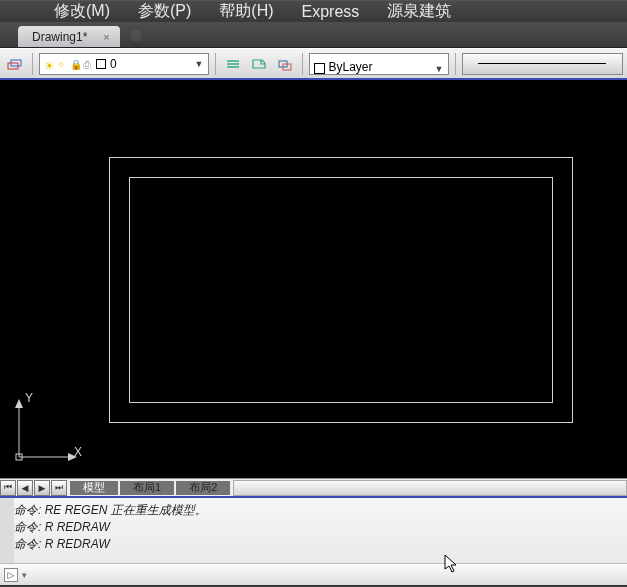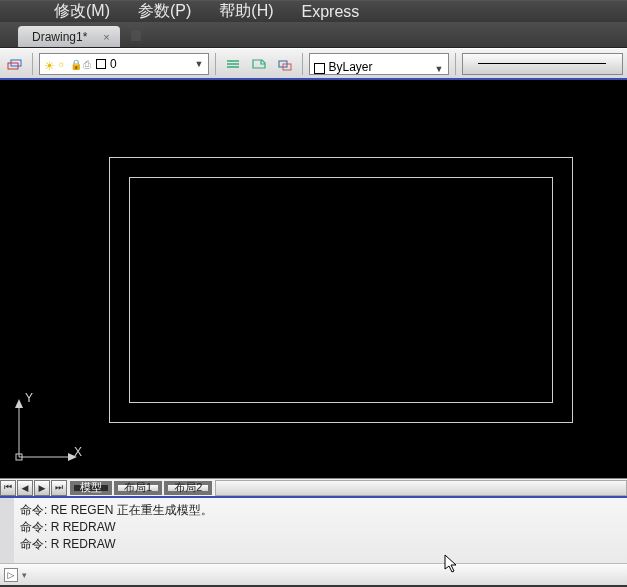--- a/index.html
+++ b/index.html
@@ -35,48 +35,49 @@
   .rect-outer { left: 108px; top: 76px; width: 464px; height: 266px; }
   .rect-inner { left: 128px; top: 96px; width: 424px; height: 226px; }
   
   .ucs { position: absolute; left: 10px; bottom: 12px; width: 70px; height: 70px; color: #cfcfcf; }
   .ucs svg { width: 100%; height: 100%; }
   .ucs-label { position: absolute; color: #cfcfcf; font-size: 12px; }
 
   
   .hscroll { height: 18px; background: #f0f0f0; border-top: 1px solid #888; display: flex; align-items: center; }
   .hscroll .arrow-btn { width: 16px; height: 16px; background: linear-gradient(to bottom, #fefefe, #c8c8c8); border: 1px solid #777; display: flex; align-items: center; justify-content: center; font-size: 9px; color: #333; margin-right: 1px; }
-  .model-tab, .layout-tab { height: 14px; padding: 0 6px; font-size: 11px; display: flex; align-items: center; border: 4px solid #737373; margin-left: 2px; }
+  .model-tab, .layout-tab { height: 14px; padding: 0 6px; font-size: 11px; display: flex; align-items: center; border: 7px solid #737373; margin-left: 2px; }
   .model-tab { background: #2b2b2b; color: #fff; }
   .layout-tab { background: linear-gradient(to bottom, #fdfdfd, #d2d2d2); color: #222; }
   .hscroll .track { flex: 1; height: 16px; background: linear-gradient(to bottom, #f8f8f8, #d6d6d6); border: 1px solid #aaa; margin-left: 3px; }
 
   
   .cmd-area { border-top: 2px solid #3a4db5; background: #f5f5f5; height: 89px; display: flex; flex-direction: column; }
-  .cmd-history { flex: 1; background: linear-gradient(to bottom, #f6f6f6, #eaeaea); font-family: SimSun, monospace; font-size: 12px; color: #222; padding: 4px 6px; line-height: 17px; overflow: hidden; border-left: 14px solid #dcdcde; position: relative; }
+  .cmd-history { flex: 1; background: linear-gradient(to bottom, #f6f6f6, #eaeaea); font-family: SimSun, monospace; font-size: 12px; color: #222; padding: 4px 0; line-height: 17px; overflow: hidden; border-left: 14px solid #dcdcde; position: relative; font-style: italic; }
   .cmd-side-close { position: absolute; left: -12px; top: 2px; width: 10px; height: 10px; color: #555; font-size: 10px; line-height: 10px; text-align: center; }
   .cmd-input-row { height: 22px; background: linear-gradient(to bottom, #fcfcfc, #dedede); border-top: 1px solid #bbb; display: flex; align-items: center; padding: 0 4px; font-family: monospace; font-size: 12px; }
   .cmd-icon { width: 14px; height: 14px; background: #fff; border: 1px solid #888; margin-right: 4px; display: flex; align-items: center; justify-content: center; font-size: 9px; color: #444; }
   .cmd-caret { color: #666; font-size: 9px; margin-right: 6px; }
   .cmd-input { flex: 1; border: none; background: transparent; font-family: monospace; font-size: 12px; color: #000; outline: none; padding: 2px; }
 
   .cursor-overlay { position: absolute; left: 444px; top: 554px; color: #222; font-size: 14px; pointer-events: none; }
 
   
   .lyr-ico { display: flex; align-items: center; gap: 3px; }
   .lyr-ico span { width: 10px; height: 10px; display: inline-block; }
 </style>
 </head>
 <body>
 
 <div class="menu-bar">
   <div class="menu-item">修改(M)</div>
   <div class="menu-item">参数(P)</div>
   <div class="menu-item">帮助(H)</div>
   <div class="menu-item">Express</div>
+  <div class="menu-item">源泉建筑</div>
 </div>
 
 <div class="tab-row">
   <div class="file-tab">
     <span>Drawing1*</span>
     <span class="tab-close">×</span>
   </div>
   <div class="new-tab-icon">
     <svg width="16" height="14" viewBox="0 0 16 14">
         <path d="M2 4 Q2 1 5 1 H10 Q12 1 12 4 V12 H2 Z" fill="#555" opacity="0.6"></path>

